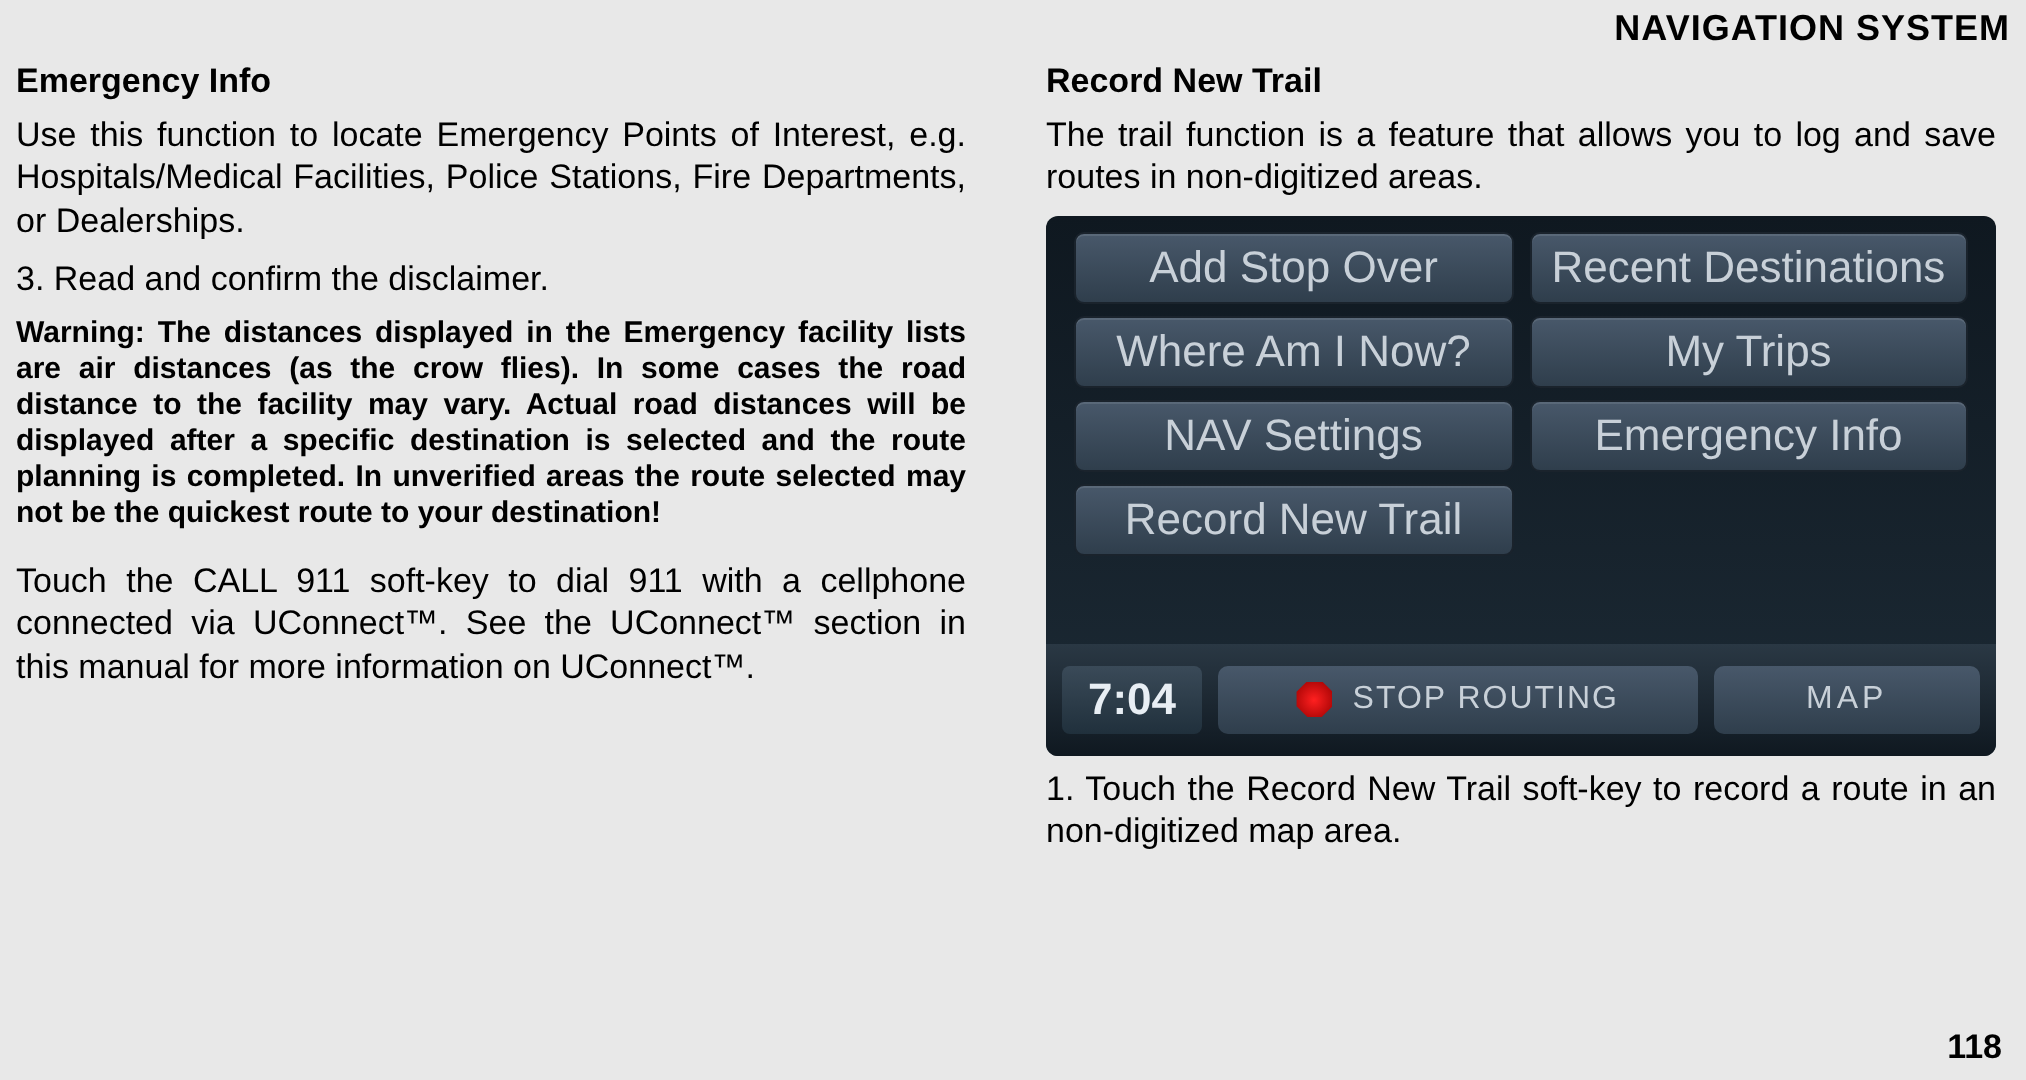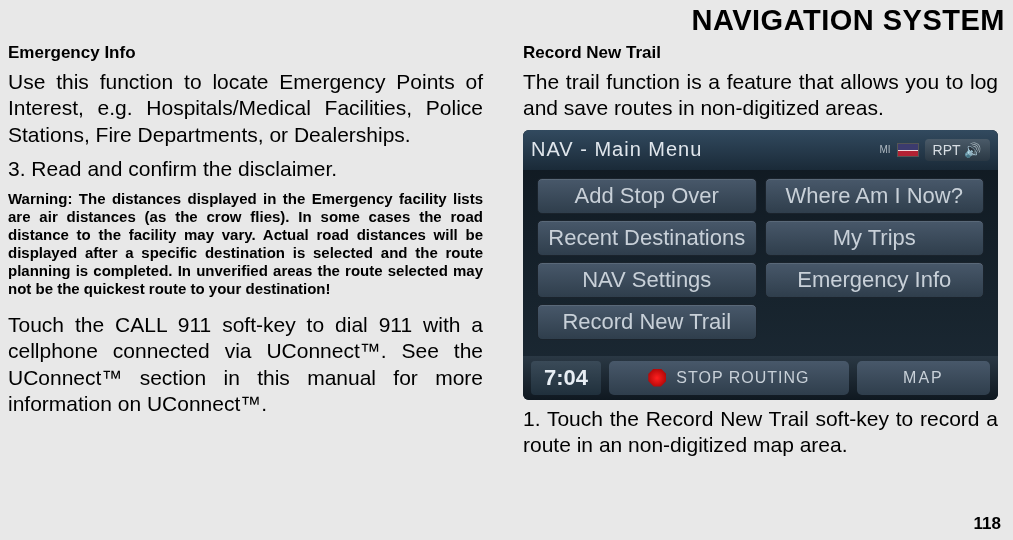--- a/index.html
+++ b/index.html
@@ -7,21 +7,21 @@
       width: 1013px;
       height: 540px;
       background: #e8e8e8;
       font-family: Arial, Helvetica, sans-serif;
       color: #000;
       position: relative;
     }
     .header {
       text-align: right;
       font-weight: bold;
-      font-size: 29px;
+      font-size: 18px;
       padding: 4px 8px 6px 4px;
       letter-spacing: 0.5px;
     }
     .content {
       display: flex;
       padding: 0 8px;
     }
     .left-col {
       width: 495px;
       padding-right: 20px;
@@ -29,21 +29,21 @@
     .right-col {
       width: 495px;
       padding-left: 20px;
     }
     .section-heading {
       font-weight: bold;
       font-size: 17px;
       margin-bottom: 6px;
     }
     .body-text {
-      font-size: 21px;
+      font-size: 17px;
       line-height: 1.25;
       text-align: justify;
       margin-bottom: 8px;
     }
     .warning-text {
       font-size: 15px;
       font-weight: bold;
       line-height: 1.2;
       text-align: justify;
       margin-top: 8px;
@@ -123,21 +123,21 @@
       align-items: center;
       justify-content: center;
       border: 1px solid #1a232c;
       box-shadow: inset 0 1px 0 rgba(255,255,255,0.1);
     }
     .nav-bottom {
       position: absolute;
       bottom: 0;
       left: 0;
       right: 0;
-      height: 44px;
+      height: 56px;
       background: linear-gradient(#2a3844, #0f1820);
       display: flex;
       align-items: center;
       padding: 0 8px;
       gap: 8px;
     }
     .clock {
       color: #e8eef4;
       font-size: 22px;
       font-weight: bold;
@@ -195,35 +195,24 @@
     <div class="body-text">3. Read and confirm the disclaimer.</div>
     <div class="warning-text">Warning: The distances displayed in the Emergency facility lists are air distances (as the crow flies). In some cases the road distance to the facility may vary. Actual road distances will be displayed after a specific destination is selected and the route planning is completed. In unverified areas the route selected may not be the quickest route to your destination!</div>
     <div class="body-text">Touch the CALL 911 soft-key to dial 911 with a cellphone connected via UConnect™. See the UConnect™ section in this manual for more information on UConnect™.</div>
   </div>
 
   <div class="right-col">
     <div class="section-heading">Record New Trail</div>
     <div class="body-text">The trail function is a feature that allows you to log and save routes in non-digitized areas.</div>
 
     <div class="nav-screen">
-      <div class="nav-title-bar">
-        <span class="nav-title">NAV - Main Menu</span>
-        <div class="nav-title-icons">
-          <span class="unit-label">MI</span>
-          <span class="flag"></span>
-          <span class="rpt-btn">
-            <span>RPT</span>
-            <span>🔊</span>
-          </span>
-        </div>
-      </div>
       <div class="nav-grid">
         <div class="nav-btn">Add Stop Over</div>
+        <div class="nav-btn">Recent Destinations</div>
         <div class="nav-btn">Where Am I Now?</div>
-        <div class="nav-btn">Recent Destinations</div>
         <div class="nav-btn">My Trips</div>
         <div class="nav-btn">NAV Settings</div>
         <div class="nav-btn">Emergency Info</div>
         <div class="nav-btn">Record New Trail</div>
       </div>
       <div class="nav-bottom">
         <div class="clock">7:04</div>
         <div class="stop-route-btn">
           <span class="stop-icon"></span>
           <span>STOP ROUTING</span>

